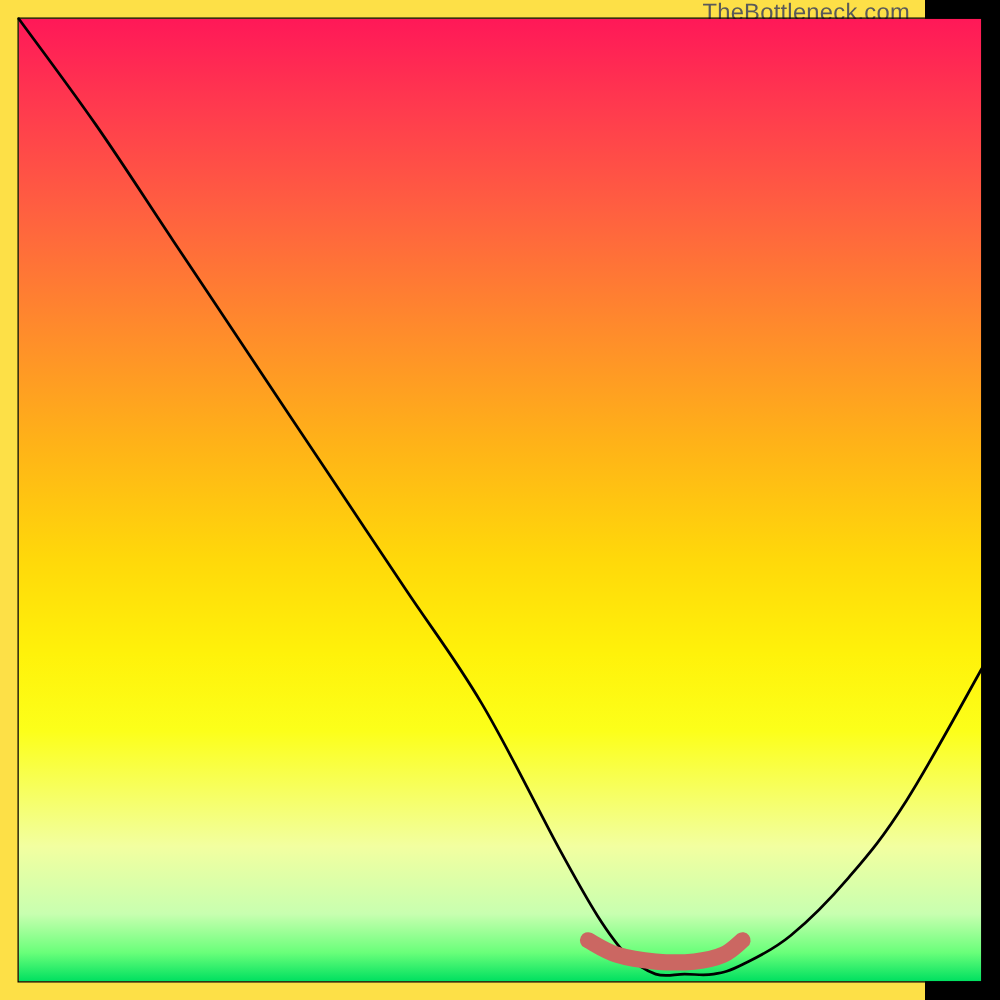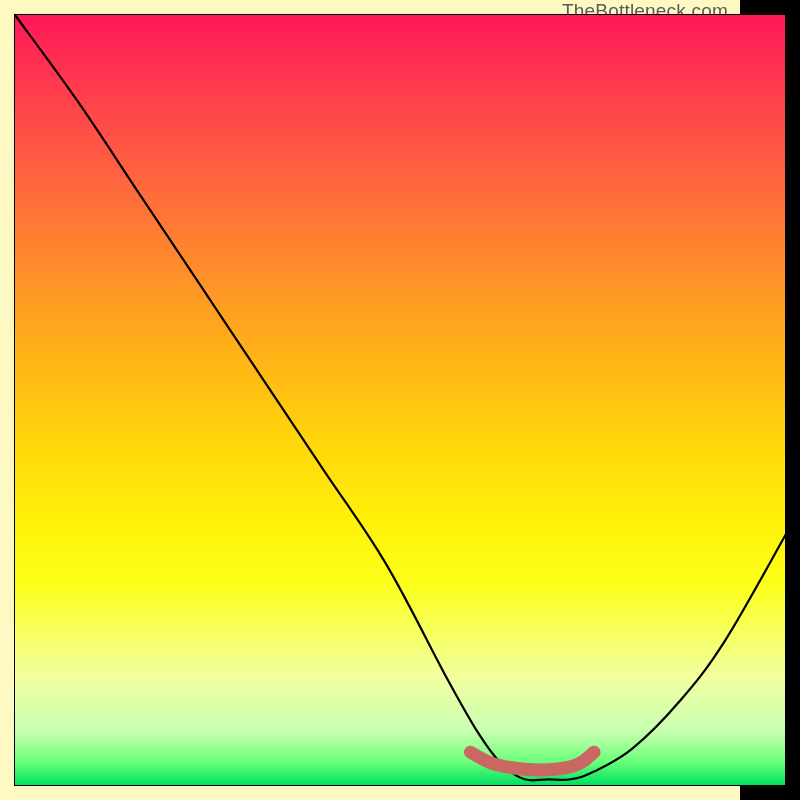--- a/index.html
+++ b/index.html
@@ -1,21 +1,21 @@
 <!DOCTYPE html>
 <html><head>
 <meta charset="utf-8">
 <style>
   * { margin: 0; padding: 0; box-sizing: border-box; }
   html, body { width: 800px; height: 800px; overflow: hidden; background: #000; }
   .chart-container {
     position: relative;
     width: 740px;
     height: 800px;
-    background: #fef9c3;
+    background: #fde047;
     padding-left: 40px;
   }
   .plot-area {
     position: absolute;
     left: 14px;
     top: 14px;
     width: 772px;
     height: 772px;
     background: linear-gradient(to bottom,
       #ff1858 0%,

